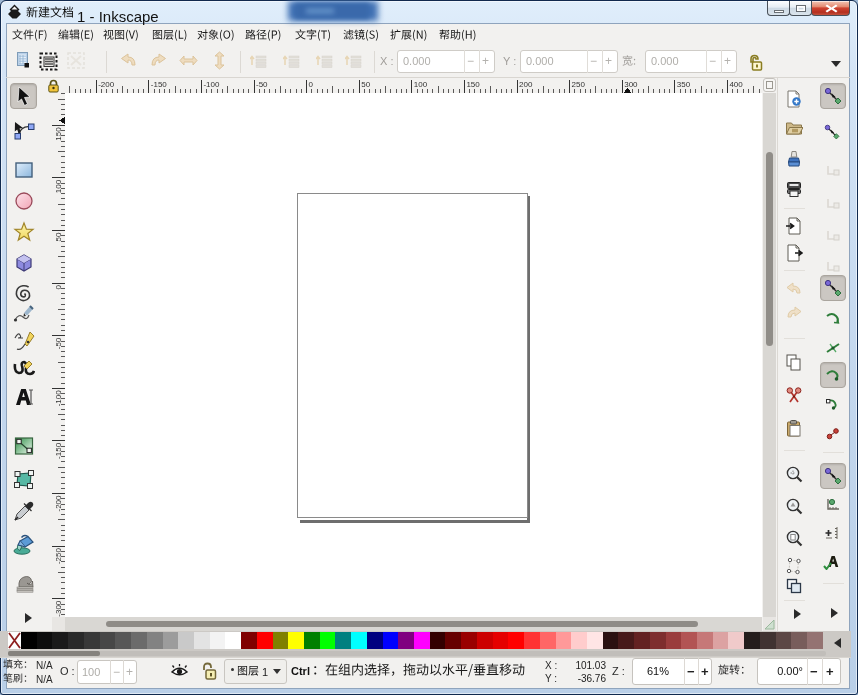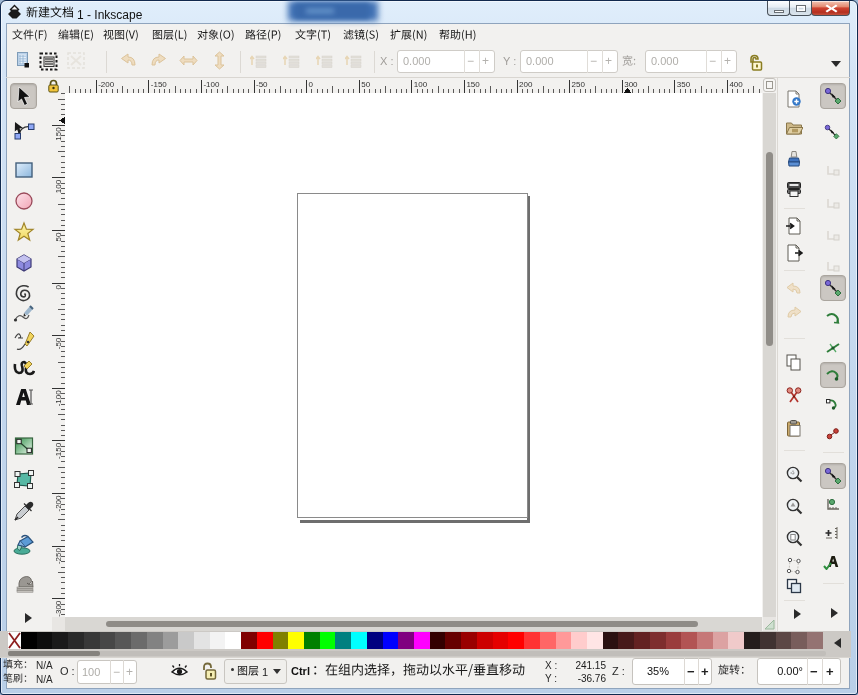--- a/index.html
+++ b/index.html
@@ -10,21 +10,21 @@
       <path d="M7.5 2.5 L10.5 5.5 L4.5 5.5 Z" fill="#f4f4f4"></path>
     </svg></div>
 <div style="position:absolute;left:26px;top:6px;line-height:0"><svg width="48.0" height="13.9" viewBox="0 0 48.0 13.9">
       <g fill="#111" transform="translate(0,10.56) scale(0.012000,-0.012000)">
         <path transform="translate(0,0)" d="M360 213C390 163 426 95 442 51L495 83C480 125 444 190 411 240ZM135 235C115 174 82 112 41 68C56 59 82 40 94 30C133 77 173 150 196 220ZM553 744V400C553 267 545 95 460 -25C476 -34 506 -57 518 -71C610 59 623 256 623 400V432H775V-75H848V432H958V502H623V694C729 710 843 736 927 767L866 822C794 792 665 762 553 744ZM214 827C230 799 246 765 258 735H61V672H503V735H336C323 768 301 811 282 844ZM377 667C365 621 342 553 323 507H46V443H251V339H50V273H251V18C251 8 249 5 239 5C228 4 197 4 162 5C172 -13 182 -41 184 -59C233 -59 267 -58 290 -47C313 -36 320 -18 320 17V273H507V339H320V443H519V507H391C410 549 429 603 447 652ZM126 651C146 606 161 546 165 507L230 525C225 563 208 622 187 665Z"></path>
         <path transform="translate(1000,0)" d="M394 755V695H581V620H330V561H581V483H387V422H581V345H379V288H581V209H337V149H581V49H652V149H937V209H652V288H899V345H652V422H876V561H945V620H876V755H652V840H581V755ZM652 561H809V483H652ZM652 620V695H809V620ZM97 393C97 404 120 417 135 425H258C246 336 226 259 200 193C173 233 151 283 134 343L78 322C102 241 132 177 169 126C134 60 89 8 37 -30C53 -40 81 -66 92 -80C140 -43 183 7 218 70C323 -30 469 -55 653 -55H933C937 -35 951 -2 962 14C911 13 694 13 654 13C485 13 347 35 249 132C290 225 319 342 334 483L292 493L278 492H192C242 567 293 661 338 758L290 789L266 778H64V711H237C197 622 147 540 129 515C109 483 84 458 66 454C76 439 91 408 97 393Z"></path>
         <path transform="translate(2000,0)" d="M423 823C453 774 485 707 497 666L580 693C566 734 531 799 501 847ZM50 664V590H206C265 438 344 307 447 200C337 108 202 40 36 -7C51 -25 75 -60 83 -78C250 -24 389 48 502 146C615 46 751 -28 915 -73C928 -52 950 -20 967 -4C807 36 671 107 560 201C661 304 738 432 796 590H954V664ZM504 253C410 348 336 462 284 590H711C661 455 592 344 504 253Z"></path>
         <path transform="translate(3000,0)" d="M851 776C830 702 788 597 753 534L813 515C848 575 891 673 925 755ZM397 751C430 679 469 582 486 521L551 547C533 608 493 701 458 774ZM193 840V626H47V555H181C151 418 88 260 26 175C38 158 56 128 65 108C113 175 159 287 193 401V-79H264V424C295 374 332 312 347 279L393 337C375 365 291 482 264 516V555H390V626H264V840ZM369 63V-9H842V-71H916V471H694V837H621V471H392V398H842V269H404V201H842V63Z"></path>
       </g>
     </svg></div>
-<div style="position:absolute;left:77.0px;top:8px;font-size:12px;color:#111;white-space:pre;">1 - Inkscape</div>
+<div style="position:absolute;left:77.0px;top:8px;font-size:15px;color:#111;white-space:pre;">1 - Inkscape</div>
 <div style="position:absolute;left:288px;top:1px;width:90px;height:20px;background:#4071b4;filter:blur(3px)"></div>
 <div style="position:absolute;left:295px;top:3px;width:74px;height:16px;background:#3a69ab;filter:blur(2px)"></div>
 <div style="position:absolute;left:306px;top:8px;width:28px;height:6px;background:#5f8ec6;filter:blur(2.5px)"></div>
 <div style="position:absolute;left:767px;top:1px;width:23px;height:15px;background:linear-gradient(180deg,#fdfeff 0%,#e6edf4 45%,#cdd9e4 50%,#dbe4ec 100%);border:1px solid #485059;border-top:none;border-radius:0 0 4px 4px;box-shadow:inset 0 1px 0 rgba(255,255,255,.6)">
     <div style="position:absolute;left:6px;top:9px;width:10px;height:3px;background:#fff;border:1px solid #6b7075"></div>
   </div>
 <div style="position:absolute;left:789px;top:1px;width:23px;height:15px;background:linear-gradient(180deg,#fdfeff 0%,#e6edf4 45%,#cdd9e4 50%,#dbe4ec 100%);border:1px solid #485059;border-top:none;border-radius:0 0 4px 4px;box-shadow:inset 0 1px 0 rgba(255,255,255,.6)">
     <div style="position:absolute;left:6px;top:4px;width:10px;height:7px;border:1px solid #676c72;box-shadow:inset 0 0 0 1.5px #fff"></div>
   </div>
 <div style="position:absolute;left:811px;top:1px;width:39px;height:15px;background:linear-gradient(180deg,#f3c6b6 0%,#e48b72 40%,#cf4431 50%,#b52f1f 80%,#c2523d 100%);border:1px solid #485059;border-top:none;border-radius:0 0 4px 4px;box-shadow:inset 0 1px 0 rgba(255,255,255,.6)">
@@ -899,25 +899,25 @@
         <path transform="translate(11000,0)" d="M174 630C213 556 252 459 266 399L337 424C323 482 282 578 242 650ZM755 655C730 582 684 480 646 417L711 396C750 456 797 552 834 633ZM52 348V273H459V-79H537V273H949V348H537V698H893V773H105V698H459V348Z"></path>
         <path transform="translate(12000,0)" d="M11 -179H78L377 794H311Z"></path>
         <path transform="translate(12392,0)" d="M821 830C656 795 367 775 130 767C137 750 146 720 148 701C247 704 356 709 463 716V611H104V541H225V414H53V343H225V206H97V135H463V17H146V-54H853V17H541V135H907V206H782V343H948V414H782V541H898V611H541V722C660 733 771 746 858 764ZM463 343V206H302V343ZM541 343H703V206H541ZM463 414H302V541H463ZM541 414V541H703V414Z"></path>
         <path transform="translate(13392,0)" d="M189 606V26H46V-43H956V26H818V606H497L514 686H925V753H526L540 833L457 841L448 753H75V686H439L425 606ZM262 399H742V319H262ZM262 457V542H742V457ZM262 261H742V174H262ZM262 26V116H742V26Z"></path>
         <path transform="translate(14392,0)" d="M340 831C273 800 157 771 57 752C66 735 76 710 79 694C117 700 158 707 199 716V553H47V483H184C149 369 89 238 33 166C45 148 63 118 71 97C117 160 163 262 199 365V-81H269V380C298 335 333 277 347 247L391 307C373 332 294 432 269 460V483H392V553H269V733C312 744 353 757 387 771ZM511 589C544 569 581 541 608 516C539 478 461 450 383 432C396 417 414 392 422 374C622 427 816 534 902 723L854 747L841 744H653C676 771 697 798 715 825L638 840C593 766 504 681 380 620C396 610 419 585 431 569C492 602 544 640 589 680H798C766 631 721 589 669 553C640 578 600 607 566 626ZM559 194C598 169 642 133 673 103C582 41 473 0 361 -22C374 -38 392 -65 400 -84C647 -26 870 103 958 366L909 388L896 385H722C743 410 760 436 776 462L699 477C649 387 545 285 394 215C411 204 432 179 443 163C532 208 605 262 664 320H861C829 252 784 194 729 146C698 176 654 209 615 232Z"></path>
         <path transform="translate(15392,0)" d="M89 758V691H476V758ZM653 823C653 752 653 680 650 609H507V537H647C635 309 595 100 458 -25C478 -36 504 -61 517 -79C664 61 707 289 721 537H870C859 182 846 49 819 19C809 7 798 4 780 4C759 4 706 4 650 10C663 -12 671 -43 673 -64C726 -68 781 -68 812 -65C844 -62 864 -53 884 -27C919 17 931 159 945 571C945 582 945 609 945 609H724C726 680 727 752 727 823ZM89 44 90 45V43C113 57 149 68 427 131L446 64L512 86C493 156 448 275 410 365L348 348C368 301 388 246 406 194L168 144C207 234 245 346 270 451H494V520H54V451H193C167 334 125 216 111 183C94 145 81 118 65 113C74 95 85 59 89 44Z"></path>
       </g>
     </svg></div>
 <div style="position:absolute;left:545px;top:660px;font-size:10px;color:#2a2a2a;white-space:pre;">X :</div>
 <div style="position:absolute;left:545px;top:673px;font-size:10px;color:#2a2a2a;white-space:pre;">Y :</div>
-<div style="position:absolute;left:566px;top:660px;width:40px;font-size:10px;color:#1a1a1a;text-align:right">241.15</div>
+<div style="position:absolute;left:566px;top:660px;width:40px;font-size:10px;color:#1a1a1a;text-align:right">101.03</div>
 <div style="position:absolute;left:566px;top:673px;width:40px;font-size:10px;color:#1a1a1a;text-align:right">-36.76</div>
 <div style="position:absolute;left:612px;top:665px;font-size:11px;color:#2a2a2a;white-space:pre;">Z :</div>
 <div style="position:absolute;left:632px;top:658px;width:80px;height:27px;background:#fff;border:1px solid #c6c3be;border-radius:3px"></div>
-<div style="position:absolute;left:632px;top:658px;width:52px;height:27px;font-size:11px;color:#111;text-align:center;line-height:27px">35%</div>
+<div style="position:absolute;left:632px;top:658px;width:52px;height:27px;font-size:11px;color:#111;text-align:center;line-height:27px">61%</div>
 <div style="position:absolute;left:684px;top:658px;width:1px;height:27px;background:#ddd9d4"></div>
 <div style="position:absolute;left:698px;top:658px;width:1px;height:27px;background:#ddd9d4"></div>
 <div style="position:absolute;left:687px;top:664px;font-size:13px;color:#222;white-space:pre;font-weight:bold">−</div>
 <div style="position:absolute;left:701px;top:664px;font-size:13px;color:#222;white-space:pre;font-weight:bold">+</div>
 <div style="position:absolute;left:718px;top:664px;line-height:0"><svg width="33.0" height="12.8" viewBox="0 0 33.0 12.8">
       <g fill="#2a2a2a" transform="translate(0,9.68) scale(0.011000,-0.011000)">
         <path transform="translate(0,0)" d="M169 813C196 771 225 715 240 677H44V606H152C149 321 141 101 27 -29C45 -41 70 -63 82 -80C177 32 207 196 217 405H333C327 127 319 30 303 7C296 -4 288 -6 273 -6C259 -6 224 -6 186 -2C196 -21 203 -50 204 -71C245 -73 283 -73 306 -70C332 -67 349 -60 364 -37C390 -3 396 108 403 441C403 451 403 475 403 475H220L223 606H444V677H260L313 696C298 733 266 791 237 835ZM506 372C500 212 484 56 400 -28C417 -38 439 -62 448 -77C494 -31 523 32 541 104C600 -30 690 -60 813 -60H946C950 -41 959 -8 969 9C940 8 836 8 817 8C786 8 756 10 729 17V226H920V292H729V468H860C846 430 830 393 816 366L874 344C899 389 927 459 952 521L903 537L892 534H495C518 566 539 602 558 642H958V711H588C602 748 615 787 625 826L552 841C523 727 473 618 406 547C424 536 454 512 467 499L487 524V468H661V47C618 77 584 129 561 217C567 266 570 319 572 372Z"></path>
         <path transform="translate(1000,0)" d="M81 332C89 340 120 346 154 346H243V201L40 167L56 94L243 130V-76H315V144L450 171L447 236L315 213V346H418V414H315V567H243V414H145C177 484 208 567 234 653H417V723H255C264 757 272 791 280 825L206 840C200 801 192 762 183 723H46V653H165C142 571 118 503 107 478C89 435 75 402 58 398C67 380 77 346 81 332ZM426 535V464H573C552 394 531 329 513 278H801C766 228 723 168 682 115C647 138 612 160 579 179L531 131C633 70 752 -22 810 -81L860 -23C830 6 787 40 738 76C802 158 871 253 921 327L868 353L856 348H616L650 464H959V535H671L703 653H923V723H722L750 830L675 840L646 723H465V653H627L594 535Z"></path>
         <path transform="translate(2000,0)" d="M250 486C290 486 326 515 326 560C326 606 290 636 250 636C210 636 174 606 174 560C174 515 210 486 250 486ZM250 -4C290 -4 326 26 326 71C326 117 290 146 250 146C210 146 174 117 174 71C174 26 210 -4 250 -4Z"></path>
       </g>

